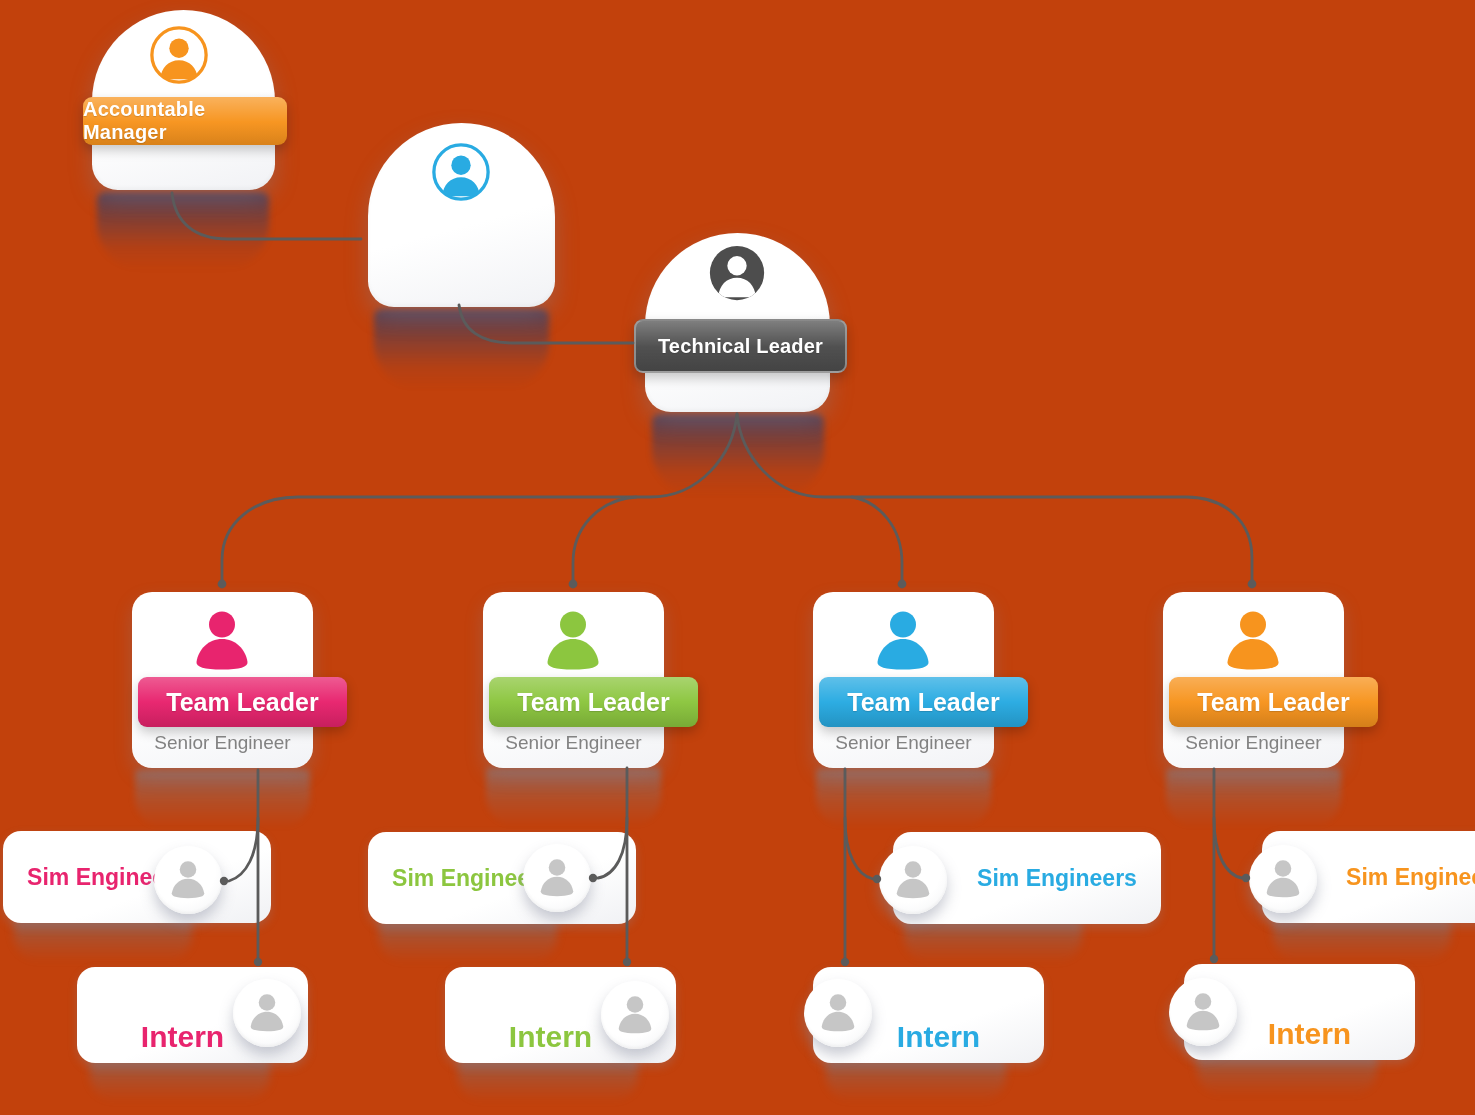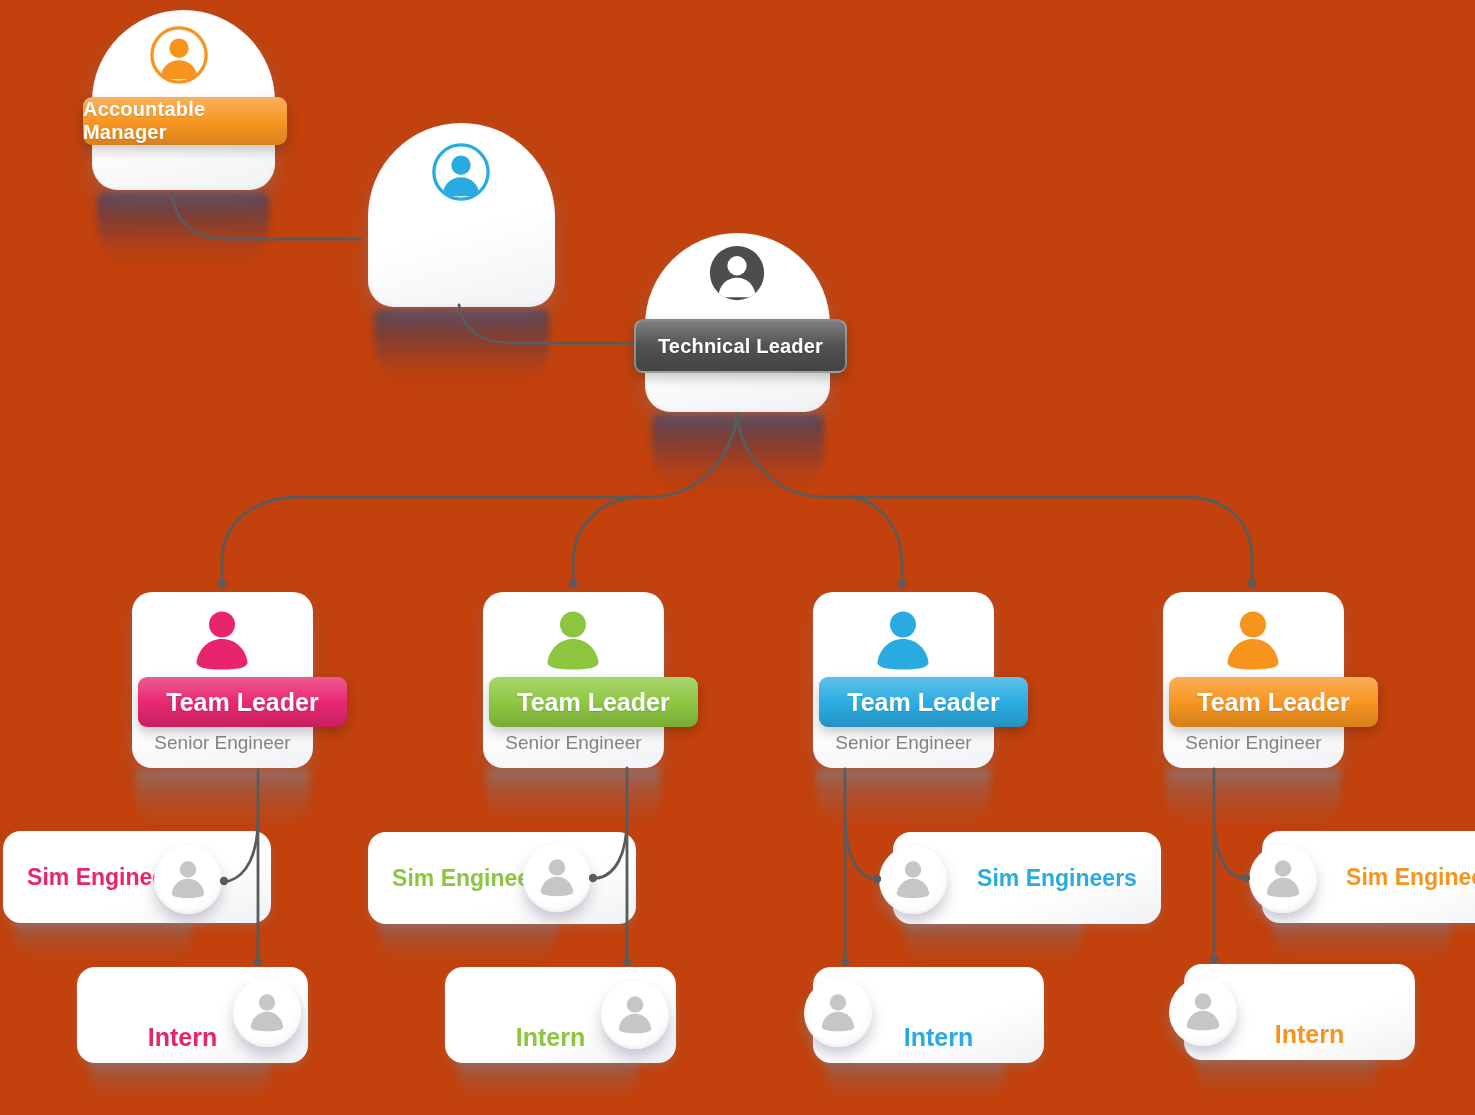--- a/index.html
+++ b/index.html
@@ -67,21 +67,21 @@
 
   
   .chip{
     position:absolute;z-index:10;border-radius:18px;
     display:flex;align-items:center;justify-content:center;
     background:linear-gradient(160deg,#ffffff 60%,#f0f1f4);
     box-shadow:0 4px 10px rgba(140,145,160,.28);
   }
   .chip .label{color:var(--c);font-weight:bold;white-space:nowrap;}
   .chip.sim .label{font-size:23px;}
-  .chip.intern .label{font-size:25px;margin-top:44px;}
+  .chip.intern .label{font-size:30px;margin-top:44px;}
   .chip.badge-right.sim{padding-right:60px;}
   .chip.badge-left.sim{padding-left:60px;}
   .chip.badge-right.intern{padding-right:20px;}
   .chip.badge-left.intern{padding-left:20px;}
   .badge{
     position:absolute;width:68px;height:68px;border-radius:50%;
     background:radial-gradient(circle at 42% 35%,#ffffff 55%,#f1f2f4);
     box-shadow:0 8px 14px rgba(135,140,158,.45), inset 0 -2px 3px rgba(0,0,0,.04);
     display:flex;align-items:center;justify-content:center;
     color:#C6C6C6;

